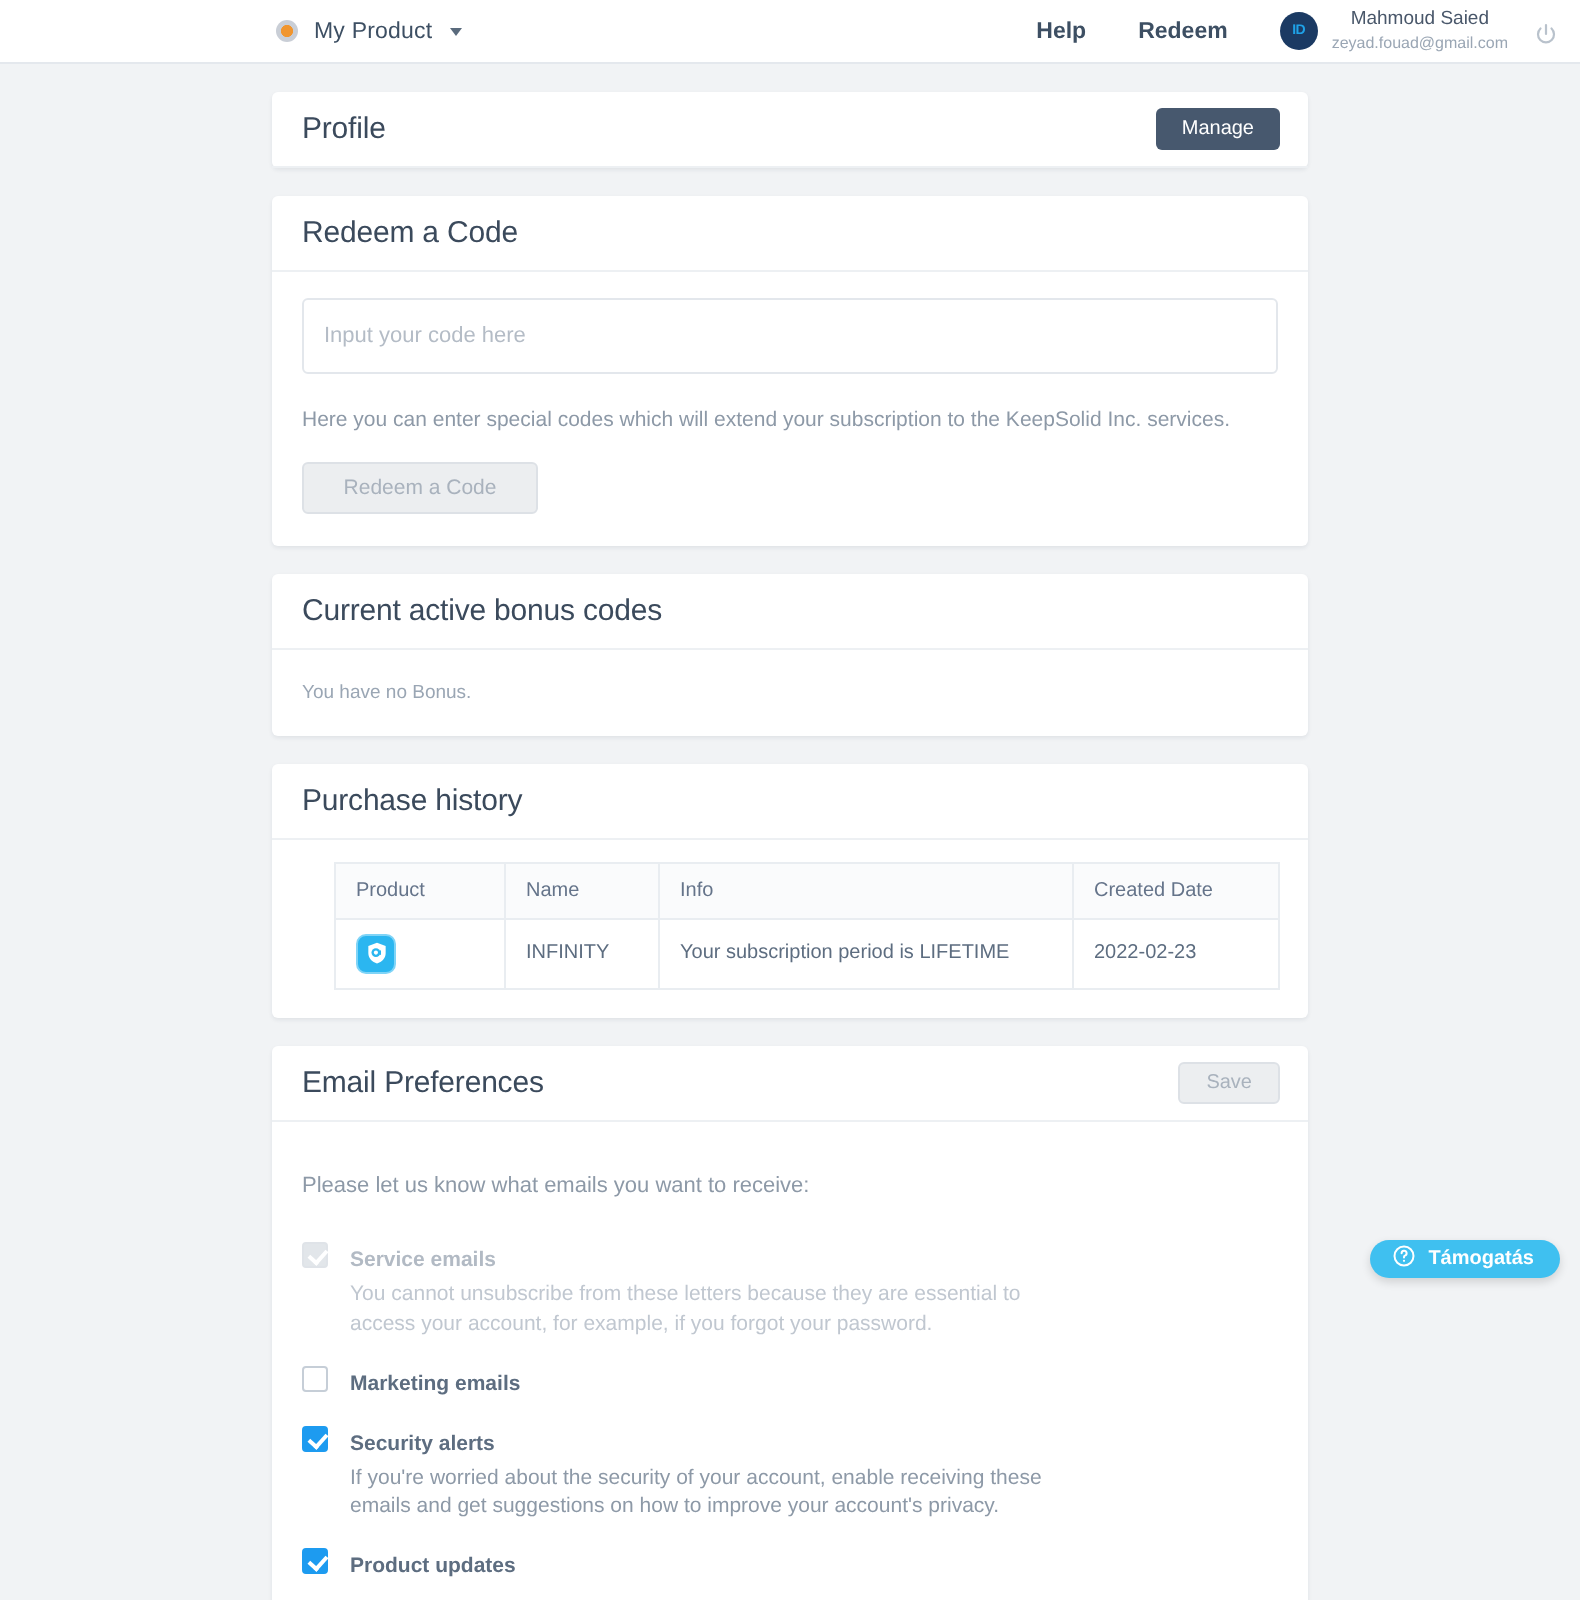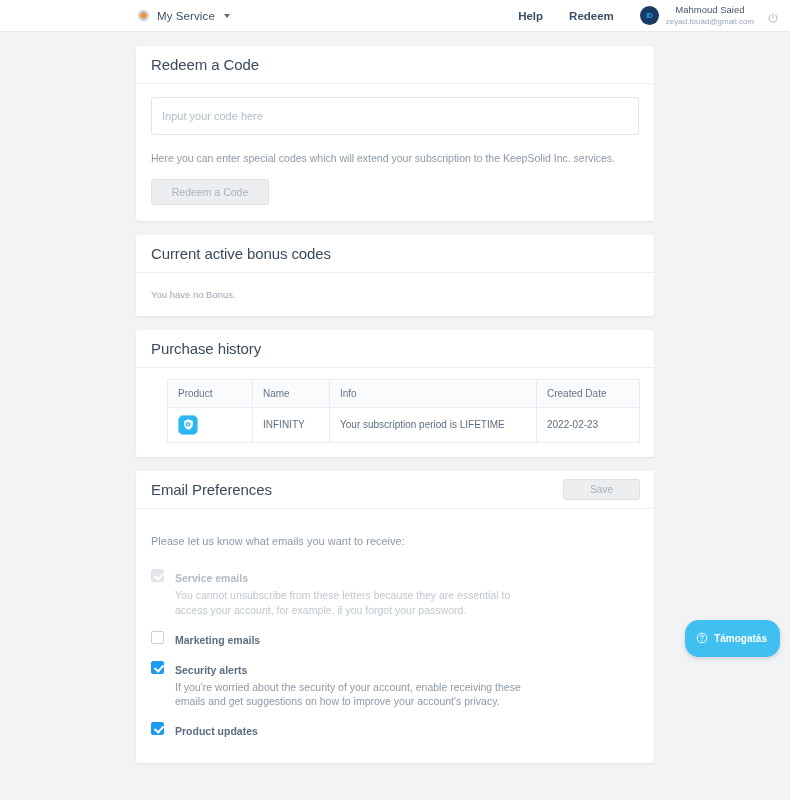--- a/index.html
+++ b/index.html
@@ -145,21 +145,21 @@
     padding: 5px 13px;
     cursor: pointer;
     font-family: inherit;
   }
   .btn-save {
     background: #eceef0;
     color: #a9b2bd;
     font-size: 10px;
     border: 1px solid #dde1e6;
     border-radius: 3px;
-    padding: 4px 26px;
+    padding: 4px 13px;
     cursor: default;
     font-family: inherit;
   }
   .card-body { padding: 13px 15px 16px 15px; }
 
   
   .code-input {
     width: 100%;
     height: 38px;
     border: 1px solid #e3e7ec;
@@ -280,21 +280,21 @@
   }
   .pref-desc.muted { color: #c0c7d0; }
 
   
   .support-widget {
     position: absolute;
     right: 10px;
     top: 620px;
     background: #3fc0f0;
     border-radius: 14px;
-    height: 37px;
+    height: 19px;
     padding: 0 13px 0 11px;
     display: flex;
     align-items: center;
     gap: 6px;
     box-shadow: 0 2px 5px rgba(0,0,0,0.14);
     cursor: pointer;
   }
   .support-label {
     font-size: 10px;
     color: #ffffff;
@@ -302,21 +302,21 @@
   }
 </style>
 </head>
 <body>
 
 <div class="page">
 
   <div class="navbar">
     <div class="nav-left">
       <span class="gear-icon"></span>
-      <span class="nav-account-label">My Service</span>
+      <span class="nav-account-label">My Product</span>
       <span class="caret-down"></span>
     </div>
 
     <div class="nav-right">
       <a class="nav-link">Help</a>
       <a class="nav-link">Redeem</a>
 
       <div class="user-block">
         <span class="avatar">
           <span class="avatar-inner">ID</span>
@@ -331,20 +331,26 @@
         <svg width="12" height="12" viewBox="0 0 24 24" fill="none" stroke="#b9c2cc" stroke-width="2.2" stroke-linecap="round">
           <path d="M12 3v9"></path>
           <path d="M6.5 6.5a8 8 0 1 0 11 0"></path>
         </svg>
       </span>
     </div>
   </div>
 
   <div class="body-area">
 
+    <div class="card">
+      <div class="card-head">
+        <span class="card-title">Profile</span>
+        <button class="btn-manage">Manage</button>
+      </div>
+    </div>
 
     <div class="card">
       <div class="card-head">
         <span class="card-title">Redeem a Code</span>
       </div>
       <div class="card-body">
         <input class="code-input" type="text" placeholder="Input your code here" style="">
         <div class="helper-text">Here you can enter special codes which will extend your subscription to the KeepSolid Inc. services.</div>
         <button class="btn-redeem">Redeem a Code</button>
       </div>

